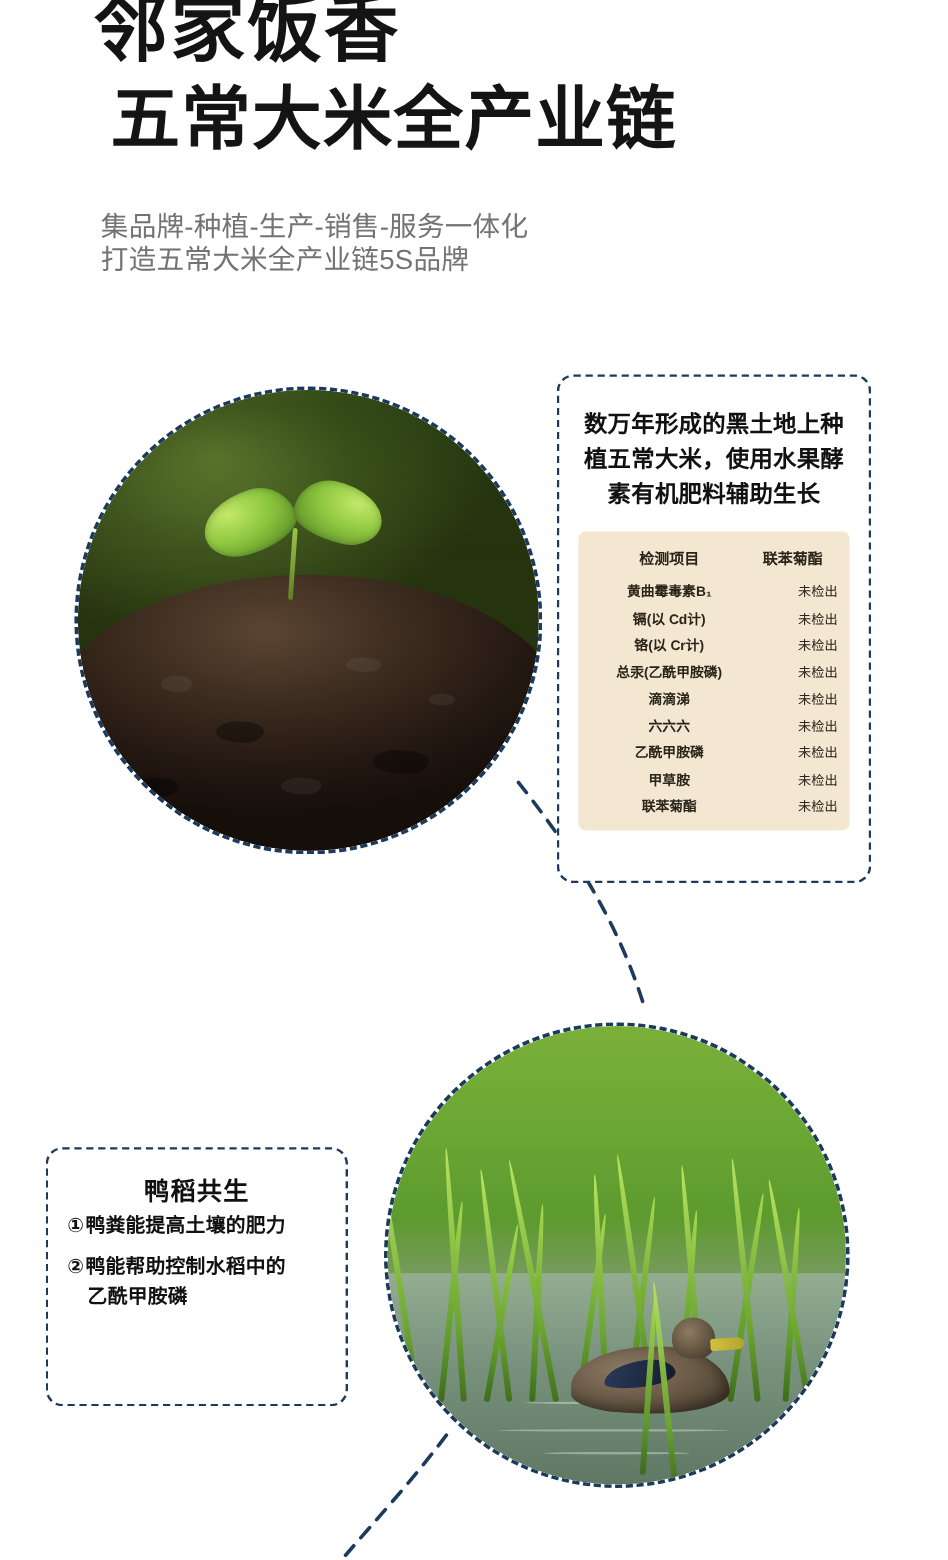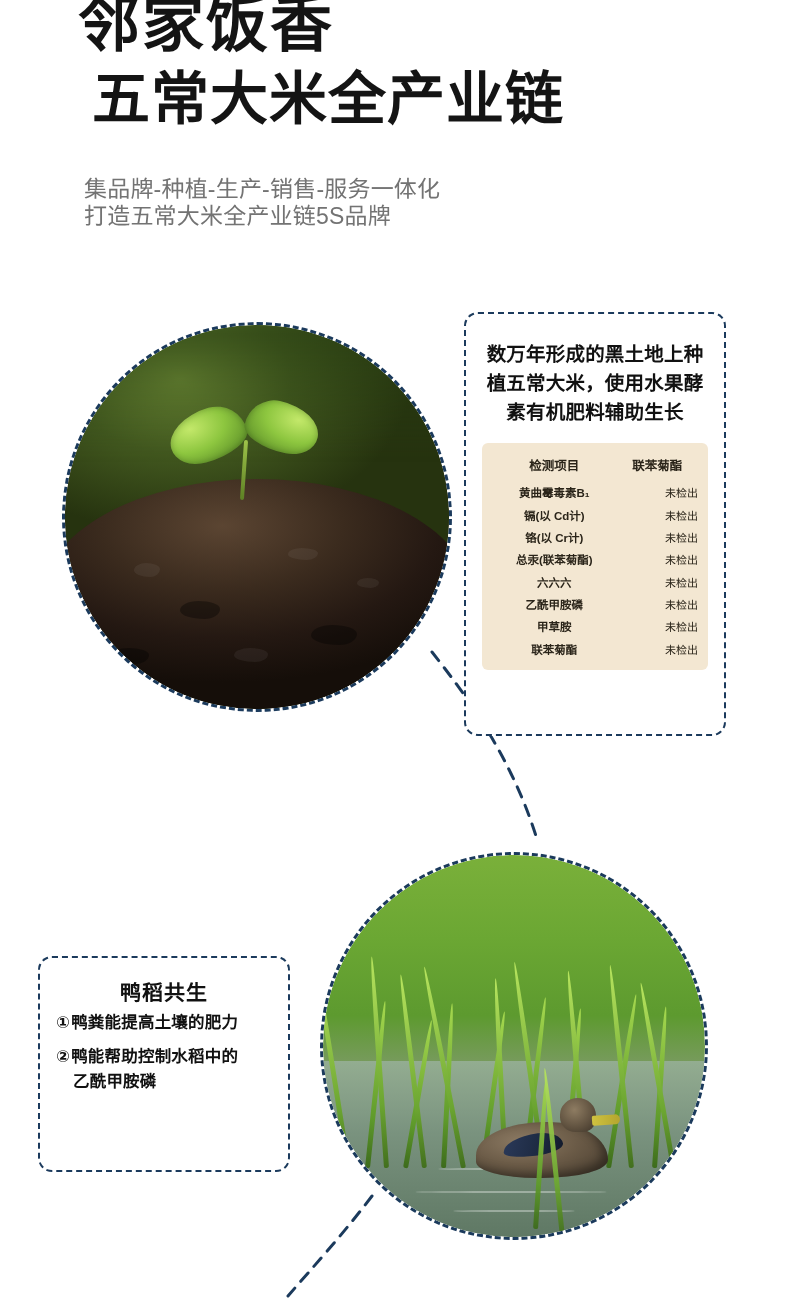--- a/index.html
+++ b/index.html
@@ -348,21 +348,25 @@
         </tr>
         <tr>
           <td class="item">镉(以 Cd计)</td>
           <td class="result">未检出</td>
         </tr>
         <tr>
           <td class="item">铬(以 Cr计)</td>
           <td class="result">未检出</td>
         </tr>
         <tr>
-          <td class="item">总汞(联苯菊酯)</td>
+          <td class="item">总汞(乙酰甲胺磷)</td>
+          <td class="result">未检出</td>
+        </tr>
+        <tr>
+          <td class="item">滴滴涕</td>
           <td class="result">未检出</td>
         </tr>
         <tr>
           <td class="item">六六六</td>
           <td class="result">未检出</td>
         </tr>
         <tr>
           <td class="item">乙酰甲胺磷</td>
           <td class="result">未检出</td>
         </tr>

